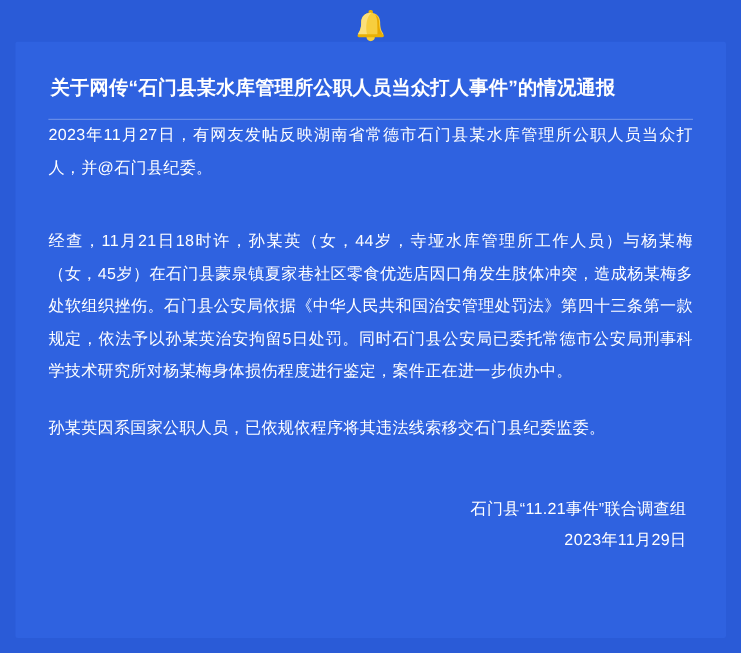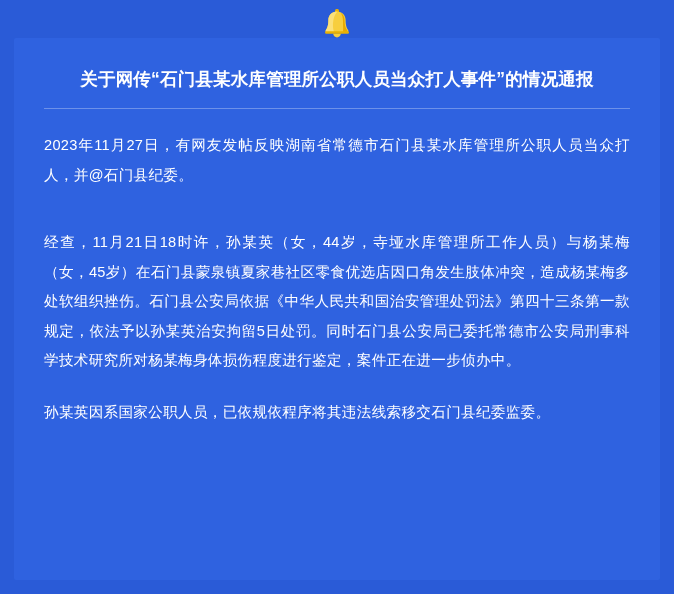--- a/index.html
+++ b/index.html
@@ -46,39 +46,37 @@
     height: 542px;
     background: #2f62e0;
     border-radius: 2px;
     box-sizing: border-box;
     padding: 22px 30px 20px 30px;
   }
   .title {
     color: #ffffff;
     font-size: 17.5px;
     font-weight: bold;
-    text-align: center;
     line-height: 1.5;
     letter-spacing: 0.2px;
     margin: 6px 0 0 0;
     padding: 0 2px;
   }
   .title-underline {
     margin: 16px 0 0 0;
     height: 1px;
     background: rgba(255,255,255,0.30);
     width: 100%;
   }
   .body-block {
     color: #ffffff;
     font-size: 14.6px;
     line-height: 2.02;
     text-align: justify;
     letter-spacing: 0.3px;
-    margin-top: 22px;
   }
   .body-block.second {
     margin-top: 38px;
   }
   .body-block.third {
     margin-top: 22px;
   }
   .signature {
     margin-top: 44px;
     color: #ffffff;
@@ -114,15 +112,19 @@
 
     <div class="title">关于网传“石门县某水库管理所公职人员当众打人事件”的情况通报</div>
     <div class="title-underline"></div>
 
     <div class="body-block first">2023年11月27日，有网友发帖反映湖南省常德市石门县某水库管理所公职人员当众打人，并@石门县纪委。</div>
 
     <div class="body-block second">经查，11月21日18时许，孙某英（女，44岁，寺垭水库管理所工作人员）与杨某梅（女，45岁）在石门县蒙泉镇夏家巷社区零食优选店因口角发生肢体冲突，造成杨某梅多处软组织挫伤。石门县公安局依据《中华人民共和国治安管理处罚法》第四十三条第一款规定，依法予以孙某英治安拘留5日处罚。同时石门县公安局已委托常德市公安局刑事科学技术研究所对杨某梅身体损伤程度进行鉴定，案件正在进一步侦办中。</div>
 
     <div class="body-block third">孙某英因系国家公职人员，已依规依程序将其违法线索移交石门县纪委监委。</div>
 
+    <div class="signature">
+      <span class="sig-line">石门县“11.21事件”联合调查组</span>
+      <span class="sig-line">2023年11月29日</span>
+    </div>
 
   </div>
 </div>
 
 </body></html>

